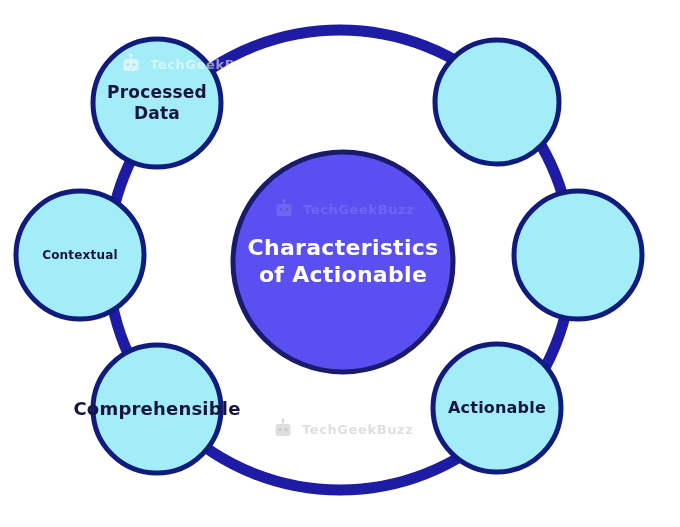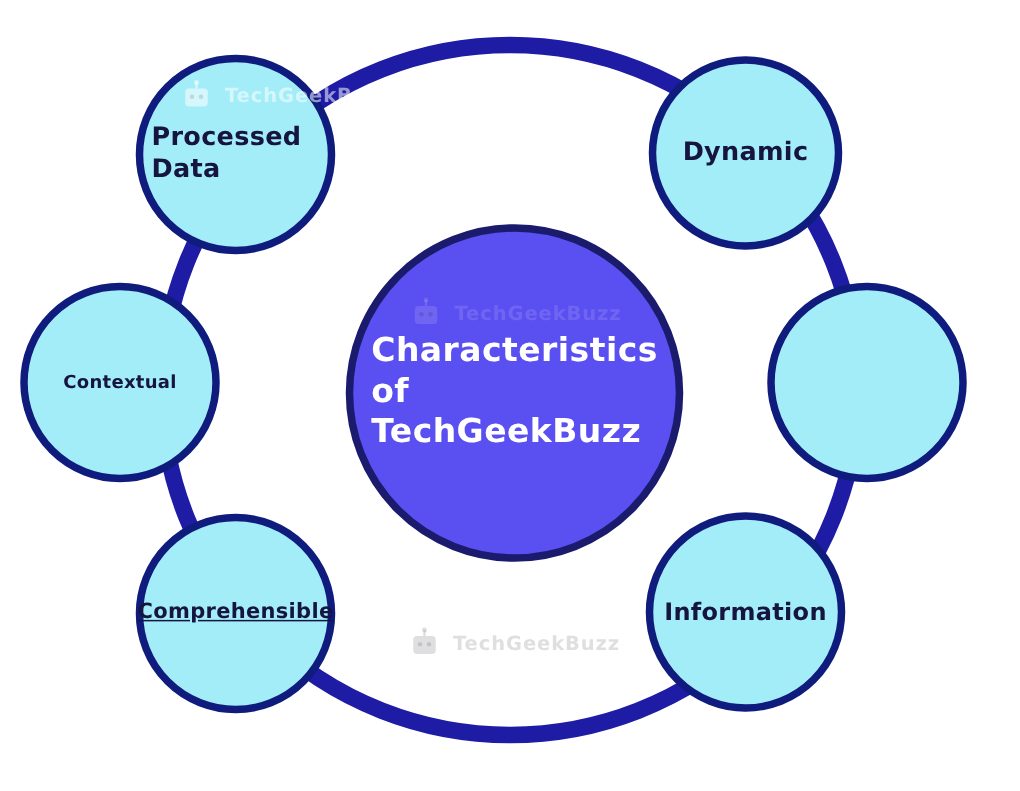--- a/index.html
+++ b/index.html
@@ -17,37 +17,37 @@
   .canvas svg.diagram{position:absolute;left:0;top:0;}
 
   .ring{fill:none;stroke:var(--ring,#1e1ba4);stroke-width:11px;}
   .sat{fill:var(--node-fill,#a3edf8);stroke:var(--node-border,#0f1c7e);stroke-width:5px;}
   .center-circle{fill:var(--center-fill,#5a4ff0);stroke:var(--center-border,#1b1b6e);stroke-width:5px;}
 
   .label{
     position:absolute;
     transform:translate(-50%,-50%);
     display:flex;align-items:center;justify-content:center;
-    text-align:left;
+    text-align:center;
     font-weight:700;
     color:var(--node-text,#16153f);
     line-height:1.25;
     letter-spacing:.2px;
   }
   .center-label{
     left:343px;top:262px;width:185px;
     font-size:22px;line-height:1.22;
     color:var(--center-text,#fff);
     letter-spacing:.3px;
   }
   .n0{left:157px;top:103px;width:112px;font-size:17px;}
   .n1{left:497px;top:102px;width:120px;font-size:17px;}
   .n2{left:80px;top:255px;width:120px;font-size:12px;}
   .n3{left:578px;top:255px;width:125px;font-size:16.5px;}
-  .n4{left:157px;top:409px;width:122px;font-size:14px;text-decoration:underline;}
+  .n4{left:157px;top:409px;width:122px;font-size:18px;}
   .n5{left:497px;top:408px;width:120px;font-size:16px;}
 
   .wm{
     position:absolute;
     display:flex;align-items:center;gap:9px;
     font-size:13px;font-weight:700;letter-spacing:.6px;
     pointer-events:none;
   }
   .wm .wm-icon{flex:0 0 auto;display:block;}
   .wm1{left:121px;top:53px;color:rgba(255,255,255,0.55);}
@@ -99,20 +99,19 @@
     <svg class="wm-icon" width="20" height="22" viewBox="0 0 20 22">
       <line x1="10" y1="2" x2="10" y2="6" stroke="currentColor" stroke-width="1.6"></line>
       <circle cx="10" cy="2" r="1.6" fill="currentColor"></circle>
       <rect x="2.5" y="6" width="15" height="12" rx="2.5" fill="currentColor"></rect>
       <circle cx="7" cy="11.5" r="1.5" fill="rgba(0,0,0,0.12)"></circle>
       <circle cx="13" cy="11.5" r="1.5" fill="rgba(0,0,0,0.12)"></circle>
     </svg>
     <span>TechGeekBuzz</span>
   </div>
 
-  <div class="label center-label">Characteristics of TechGeekBuzz</div>
+  <div class="label center-label">Characteristics of Actionable</div>
   <div class="label n0">Processed Data</div>
-  <div class="label n1">Dynamic</div>
   <div class="label n2">Contextual</div>
   <div class="label n4">Comprehensible</div>
-  <div class="label n5">Information</div>
+  <div class="label n5">Actionable</div>
 
 </div>
 
 </body></html>

